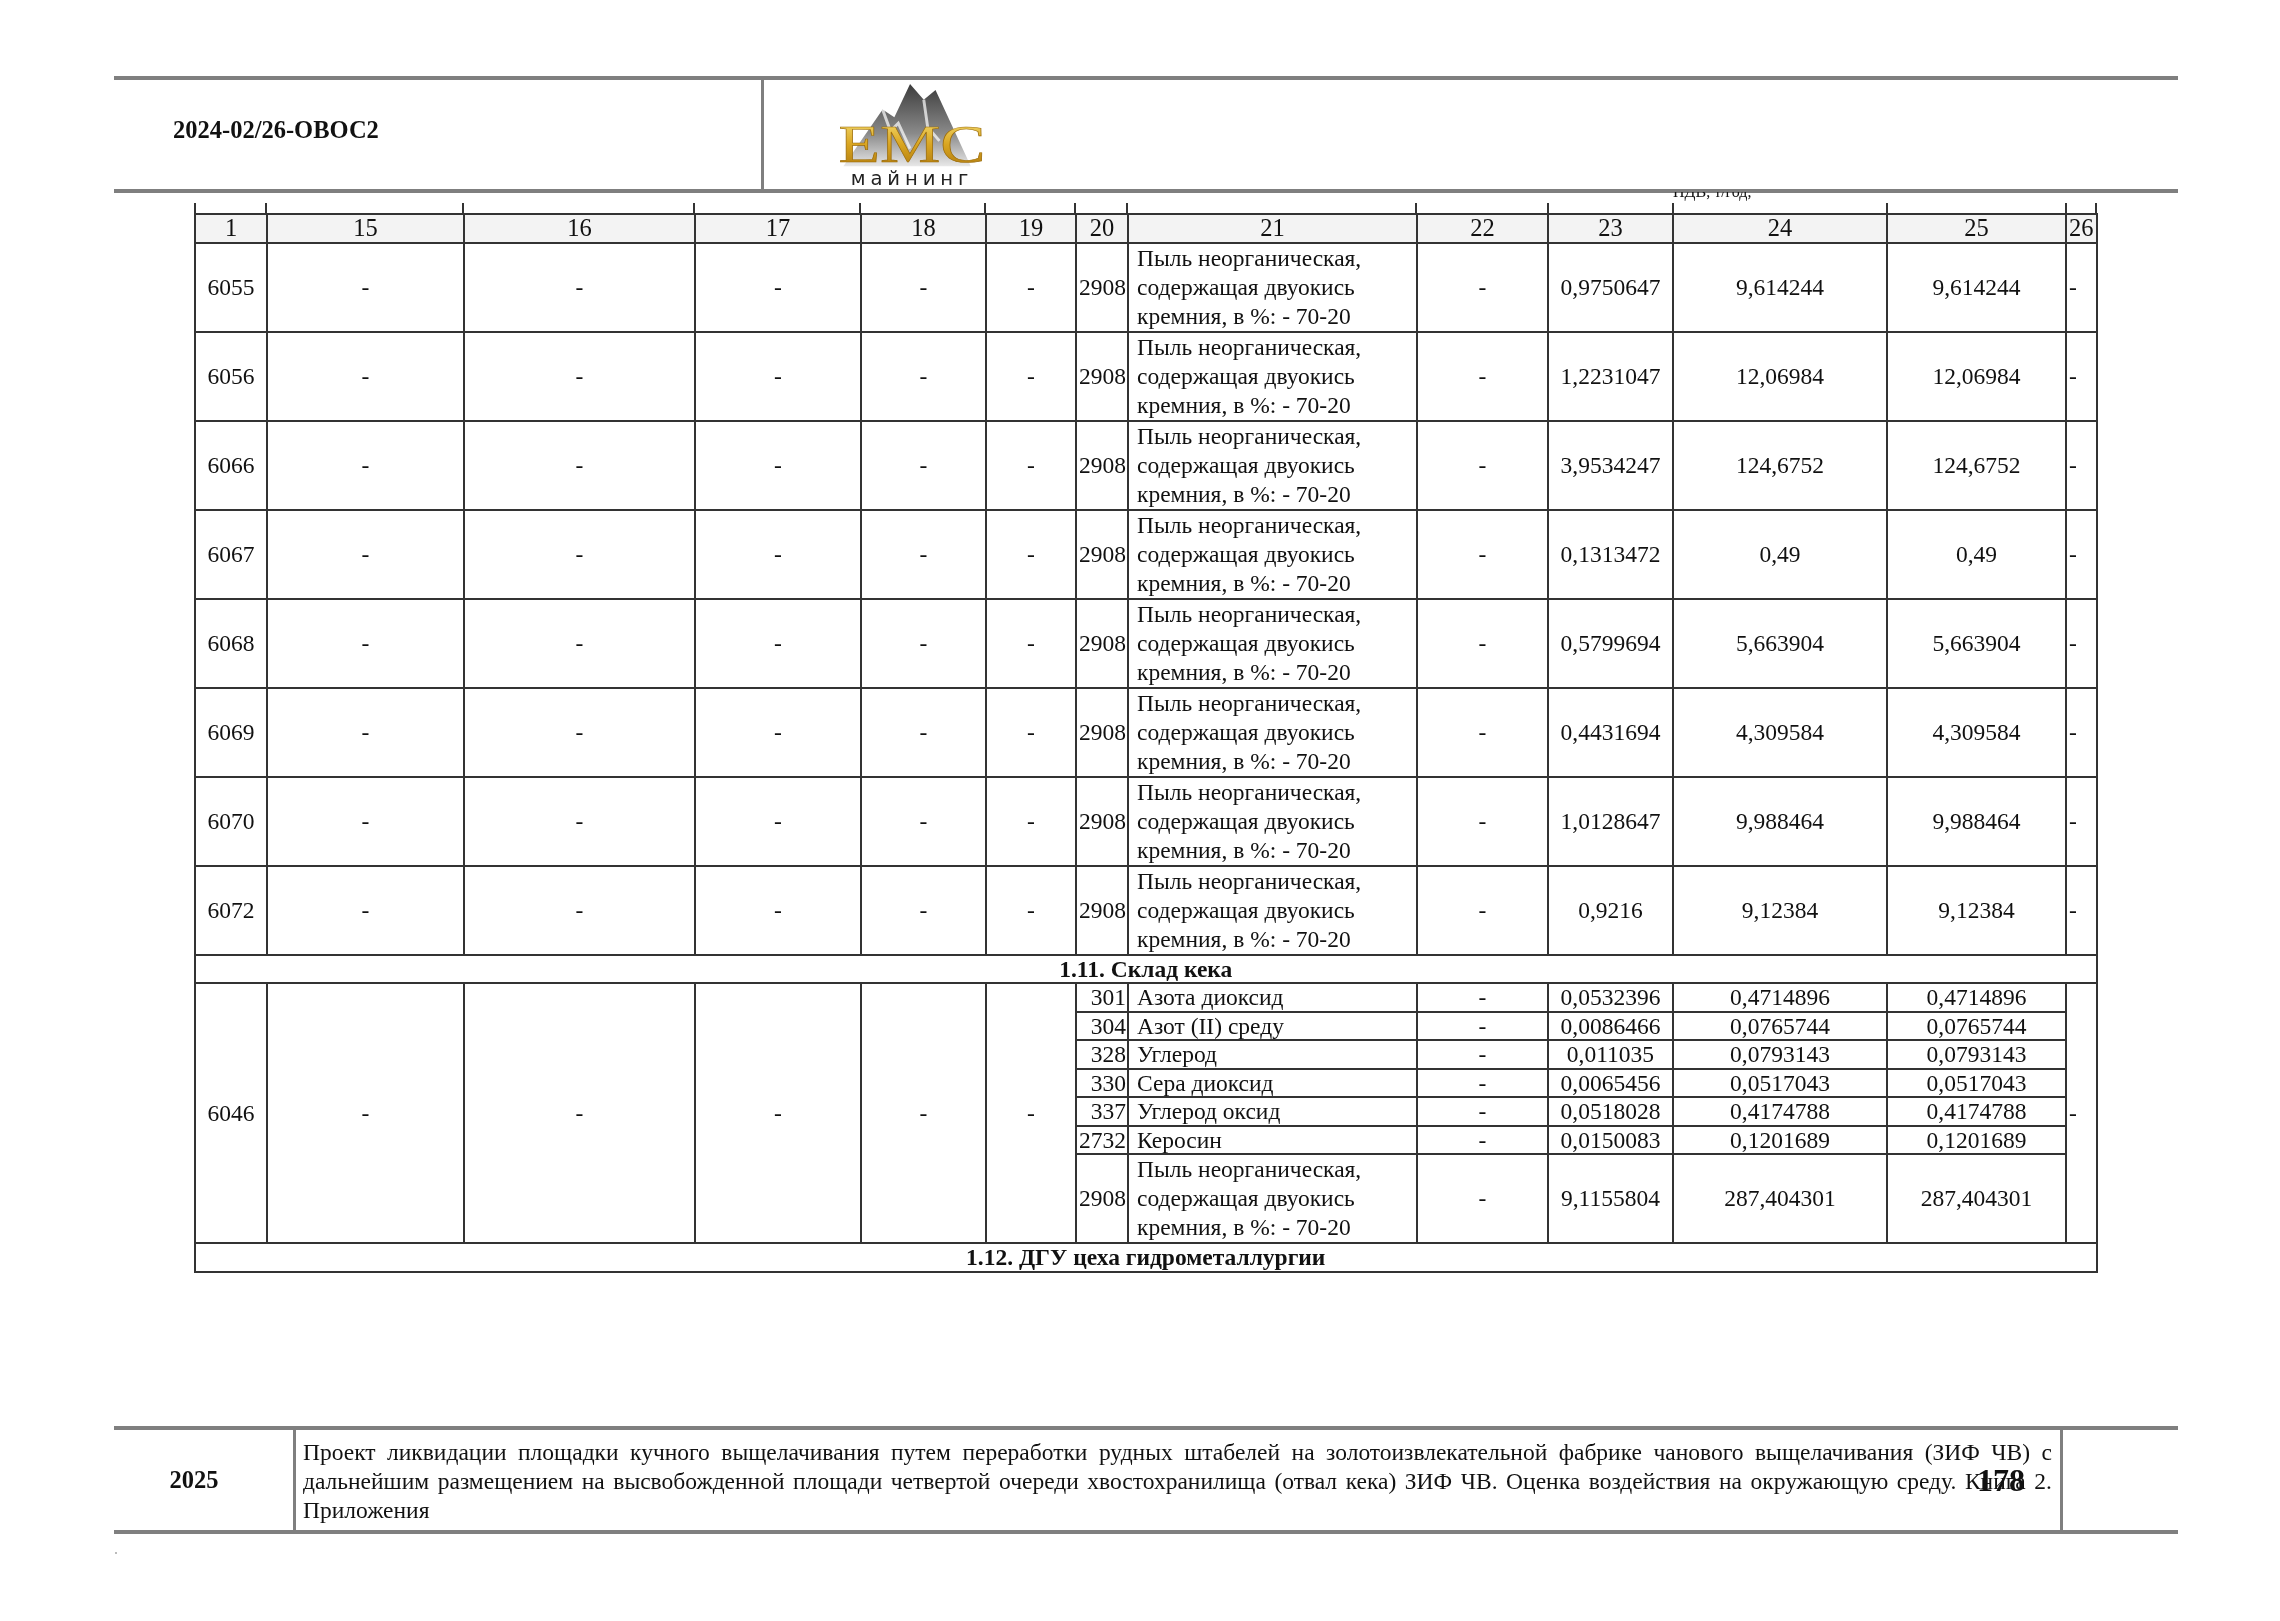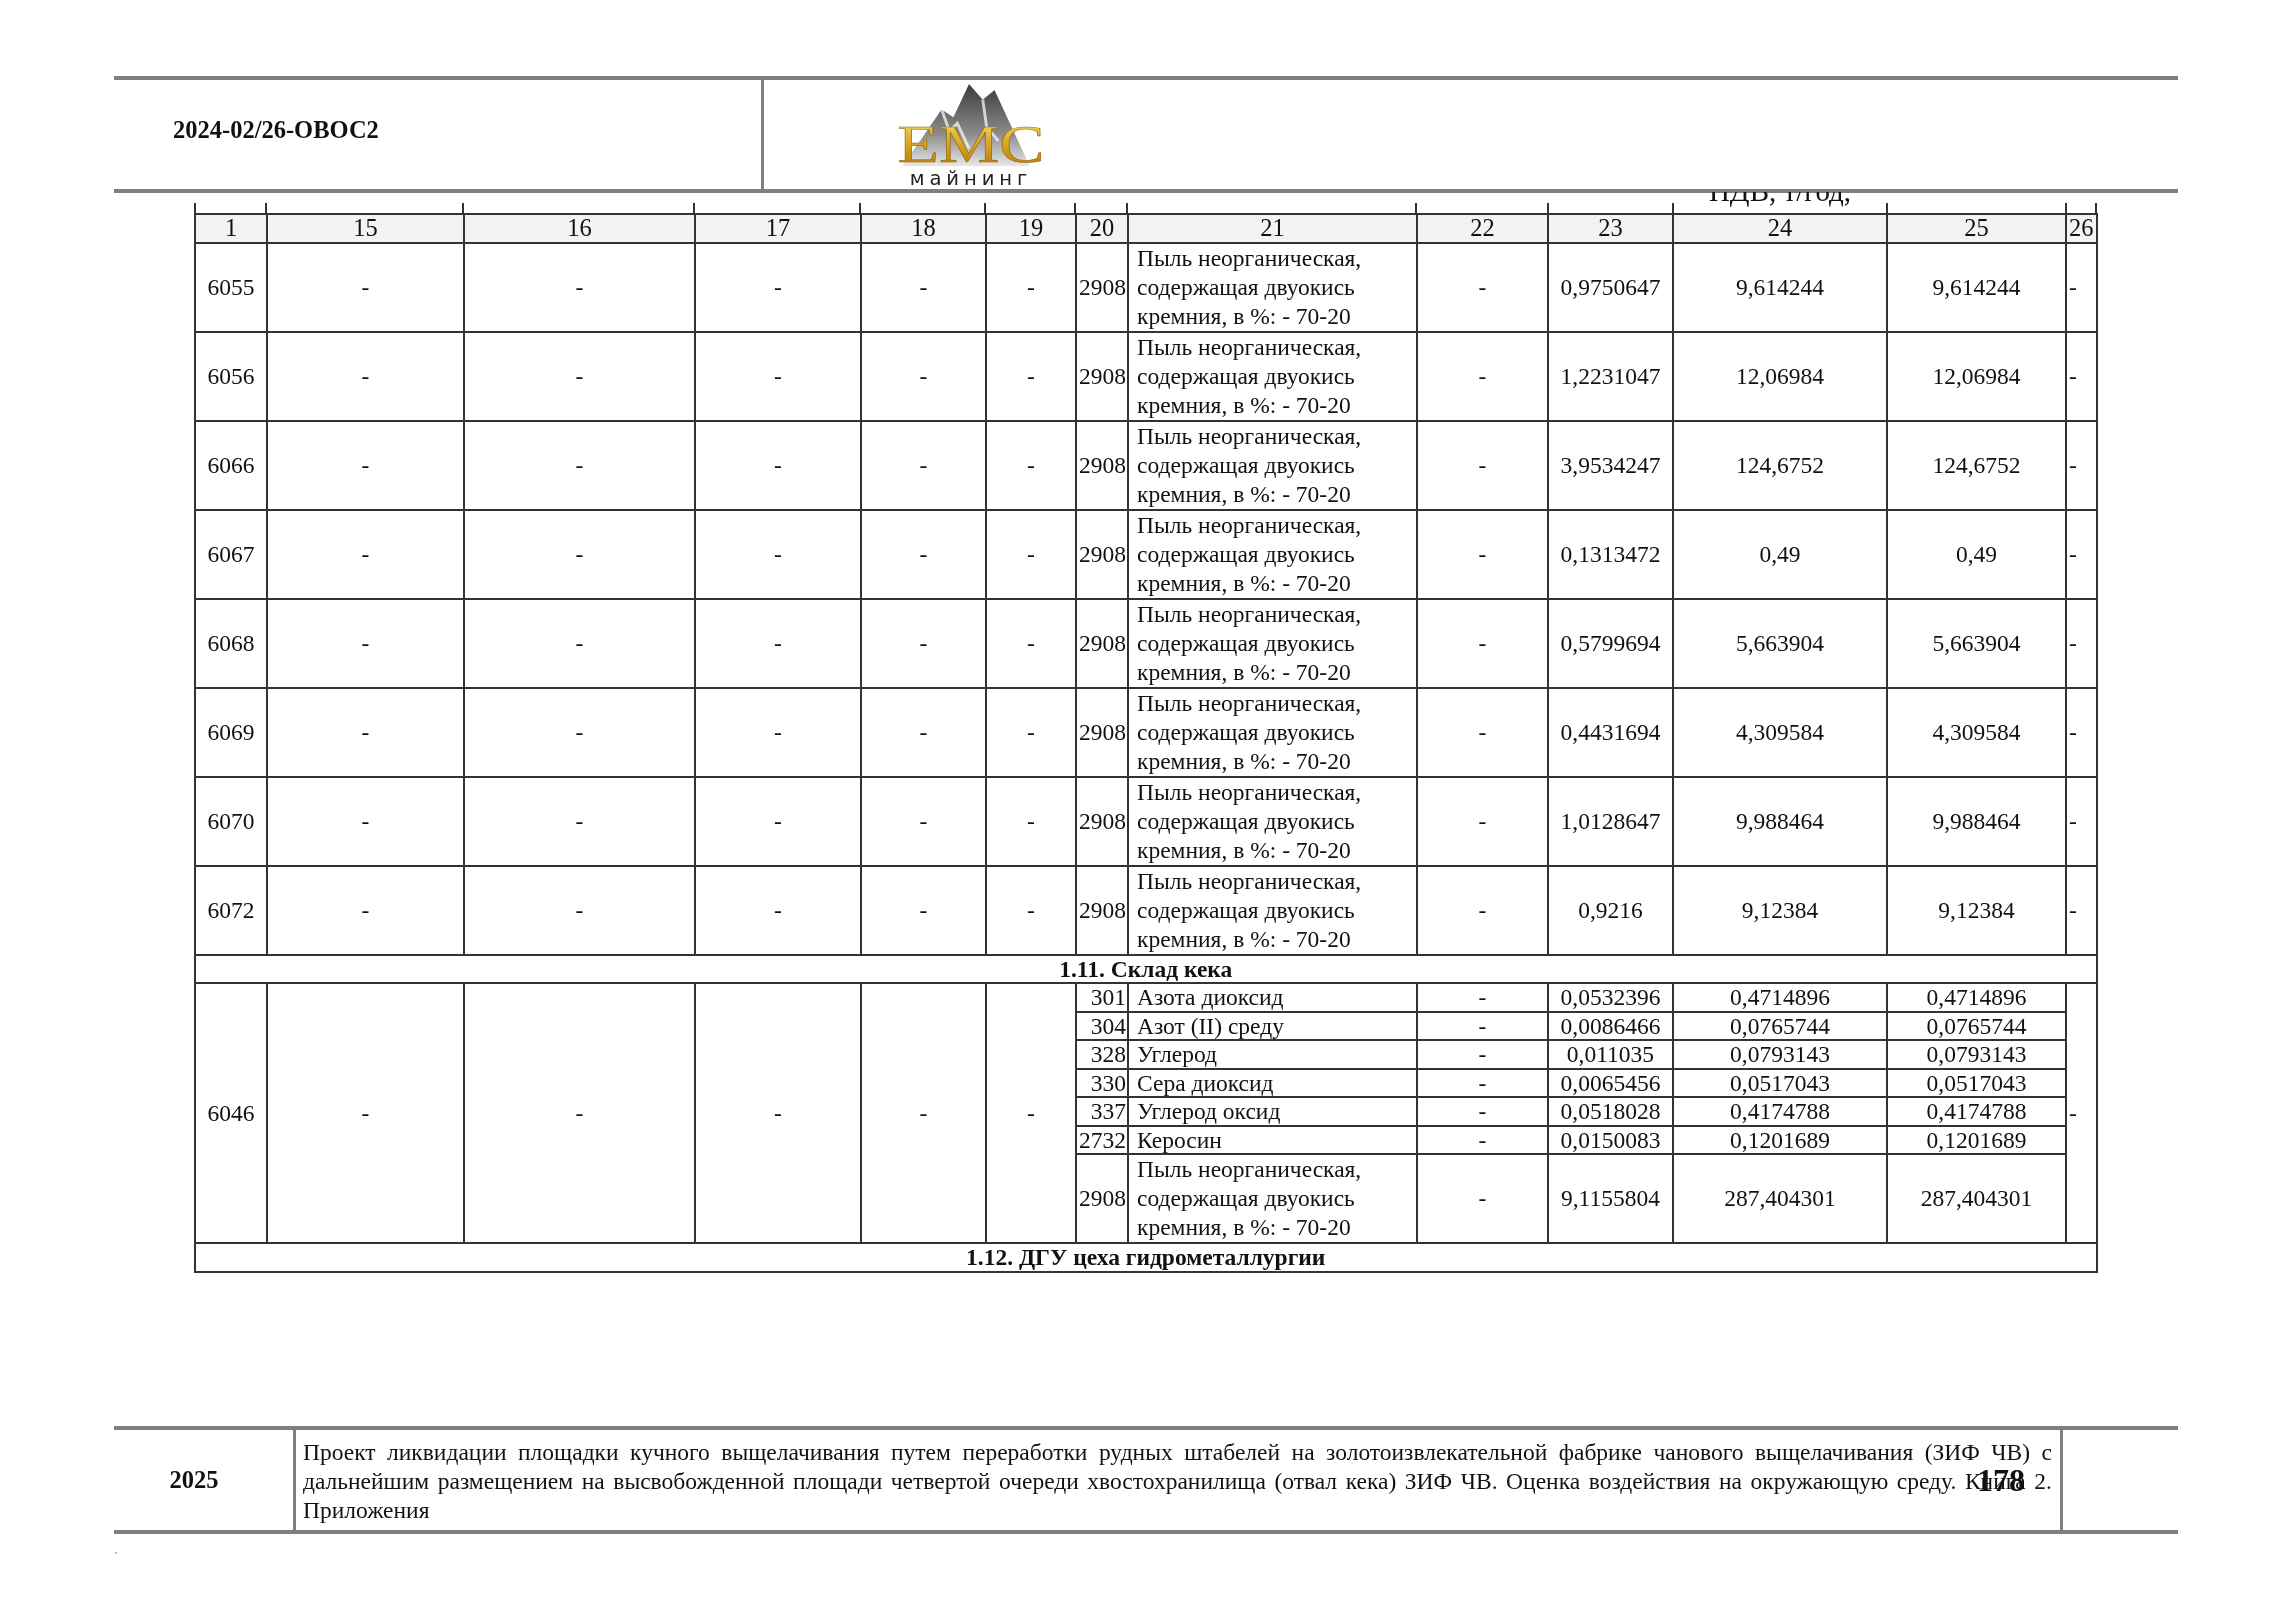--- a/index.html
+++ b/index.html
@@ -7,26 +7,26 @@
          font-family: "Liberation Serif", "DejaVu Serif", serif; color: #111; }
 
   .rule { position: absolute; background: #7f7f7f; height: 3.9px; }
   .vrule { position: absolute; background: #7f7f7f; width: 2.9px; }
 
   #doc-code { position: absolute; left: 127px; top: 116px; font-size: 24.5px; font-weight: bold; margin-left: 46px; }
   #org-name { position: absolute; left: 1206px; top: 102px; width: 1196px; transform: translateX(-50%);
               text-align: center; font-size: 24.5px; font-weight: bold; line-height: 33px; }
   #org-name div { white-space: nowrap; }
 
-  #logo { position: absolute; left: 873px; top: 80px; width: 196px; height: 110px; }
+  #logo { position: absolute; left: 814px; top: 80px; width: 196px; height: 110px; }
   #logo svg { display: block; }
   .stub-row { position: absolute; left: 194px; top: 203px; height: 9.8px; width: 1901px; }
   .stub-row span { position: absolute; top: 0; height: 9.8px; width: 2px; background: #333; }
   .stub-text { position: absolute; left: 1673px; top: 192px; width: 214px; height: 20.6px; overflow: hidden;
-               text-align: center; font-size: 29px; line-height: 21.6px; }
+               text-align: left; font-size: 16px; line-height: 21.6px; }
   .stub-text span { position: relative; top: -10.8px; }
 
   table.main { position: absolute; left: 194px; top: 213px; border-collapse: collapse; table-layout: fixed;
                font-size: 23.5px; line-height: 29px; }
   table.main td { border: 2px solid #333; padding: 0 2px; vertical-align: middle; text-align: center;
                   overflow: hidden; white-space: nowrap; }
   table.main tr.hdr td { background: #f3f3f3; height: 26.5px; line-height: 26.5px; font-size: 24.5px; }
   table.main tr.big td { height: 85px; }
   table.main tr.small td { height: 26.5px; line-height: 26.5px; }
   table.main tr.sec td { height: 26.5px; line-height: 26.5px; font-weight: bold; font-size: 23.5px; }

